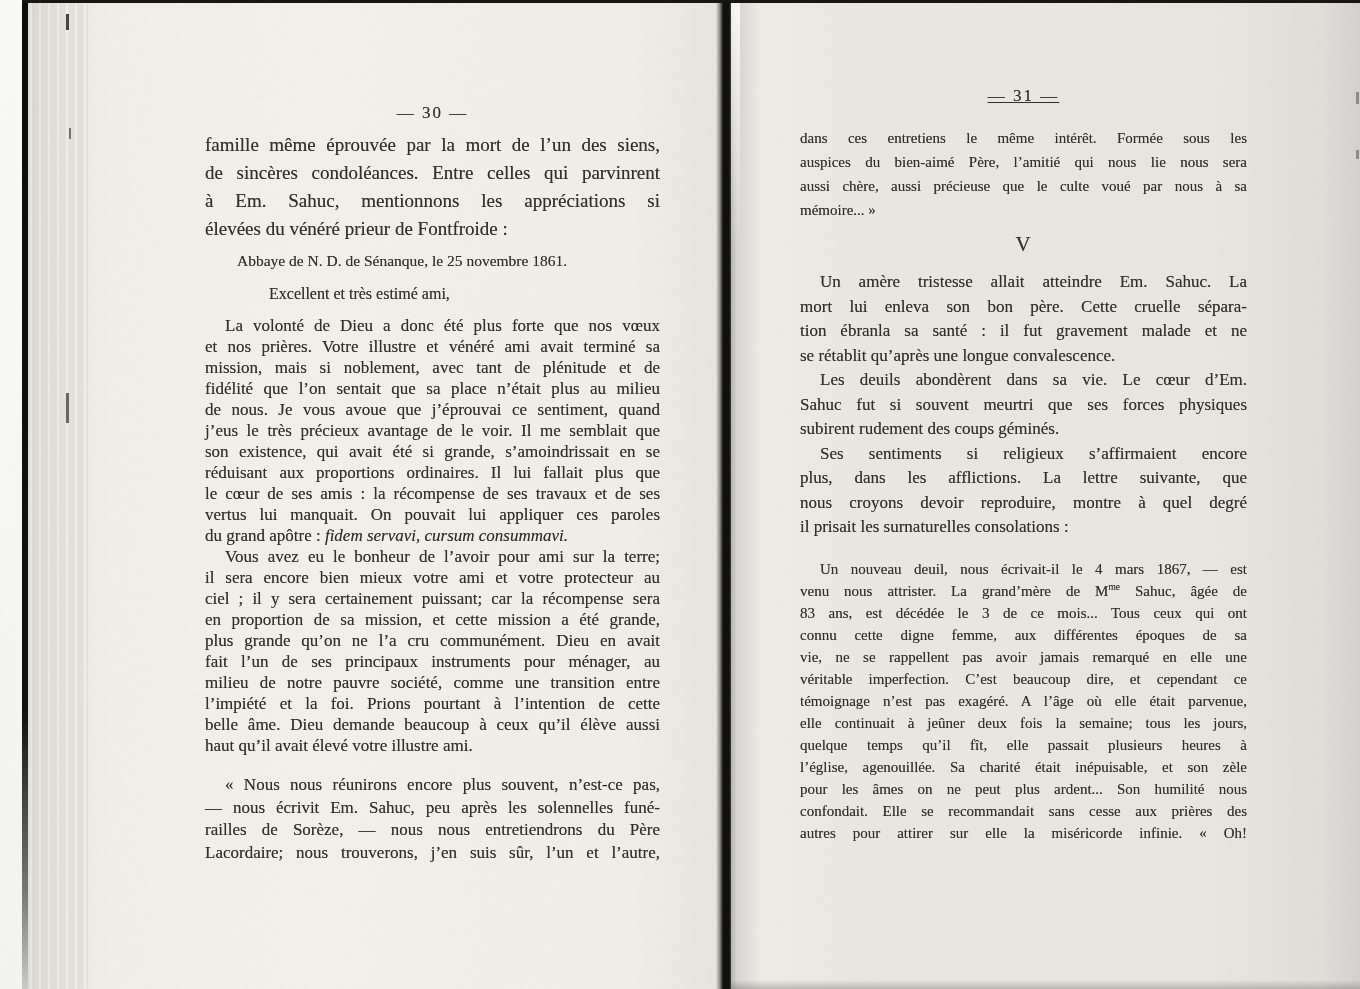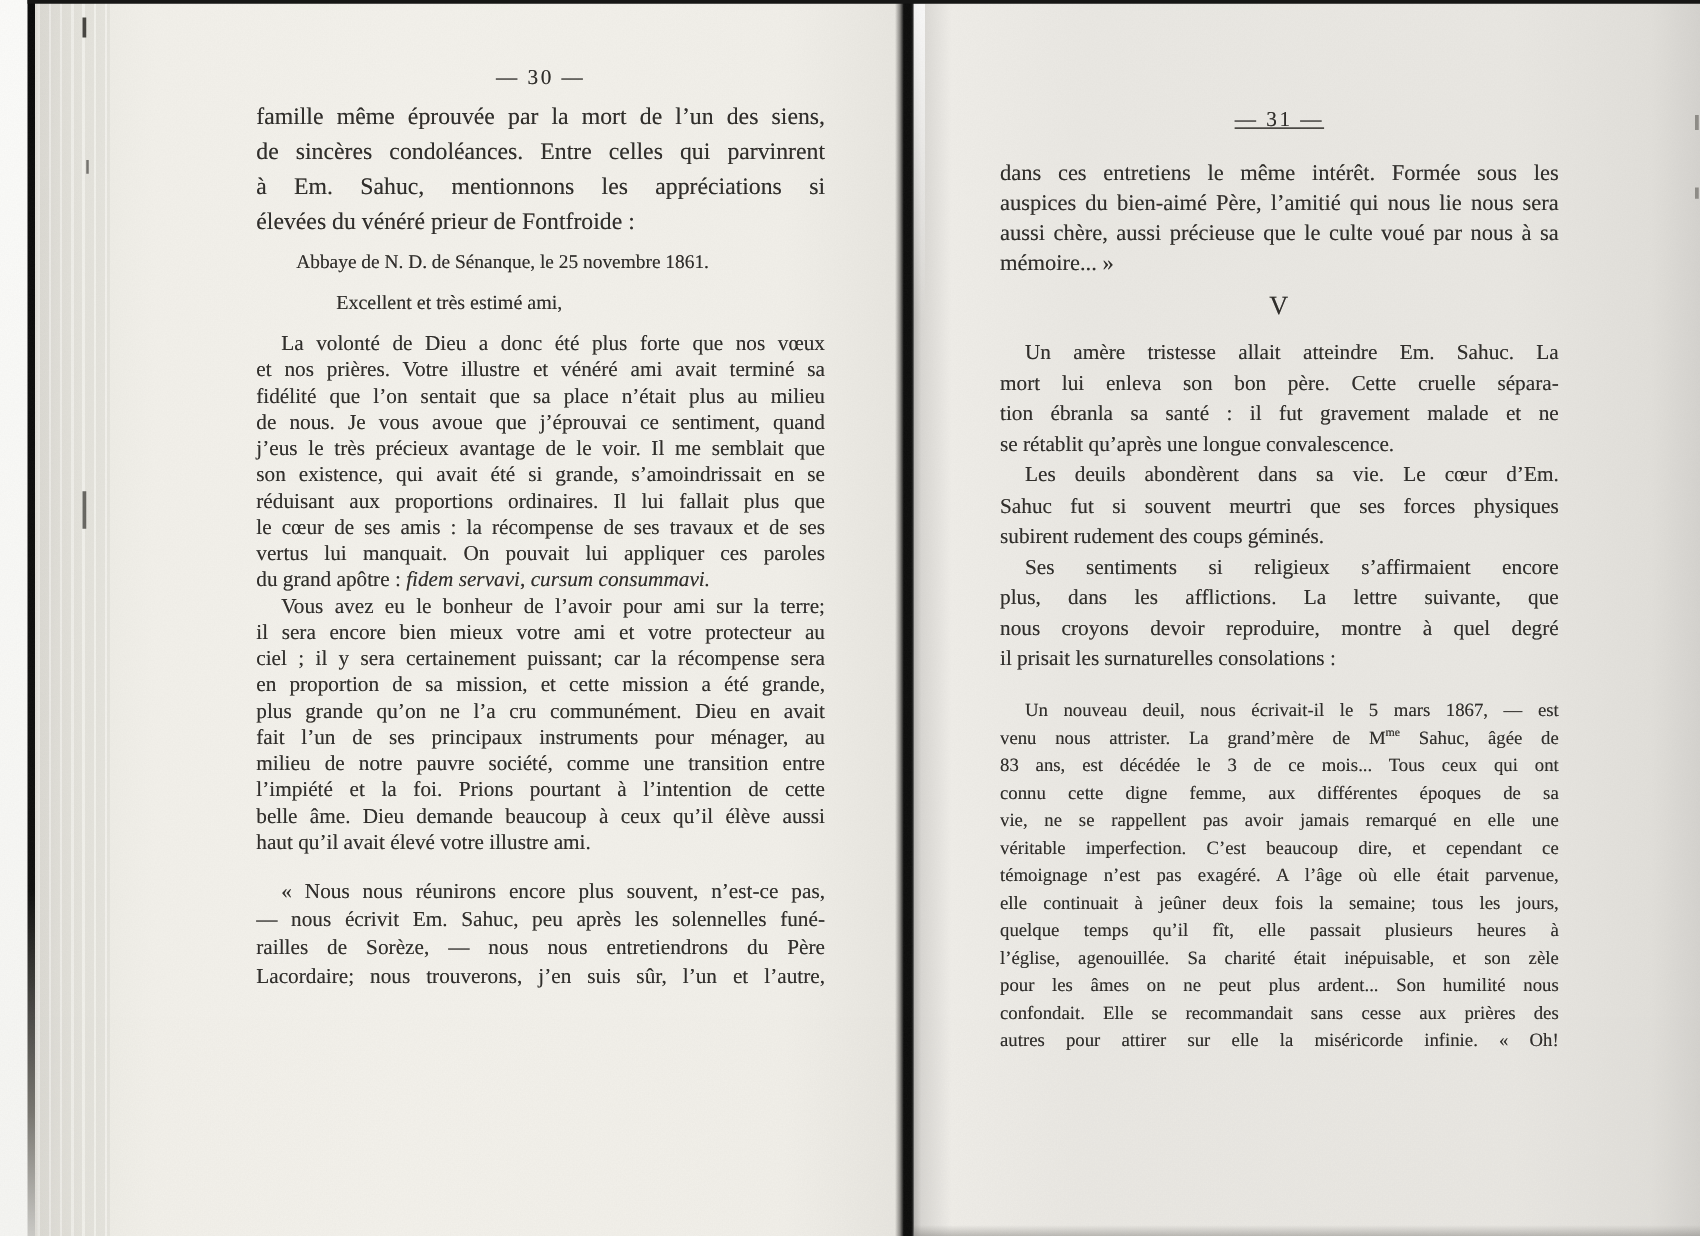--- a/index.html
+++ b/index.html
@@ -39,35 +39,35 @@
   .rmark.m1 { left:1356px; top:92px;  width:3px; height:12px; }
   .rmark.m2 { left:1356px; top:150px; width:3px; height:9px; }
 
   
   .col { position:absolute; top:0; z-index:4;
          text-shadow:0 0 .4px rgba(46,44,41,.55); }
   .col-left  { left:205px; width:455px; }
   .col-right { left:800px; width:447px; }
 
   .pageno { text-align:center; font-size:17px; letter-spacing:2px; line-height:20px; }
-  .col-left  .pageno { margin-top:52px; }
+  .col-left  .pageno { margin-top:103px; }
   .col-right .pageno { margin-top:86px;text-decoration:underline; }
 
   .line { text-align:justify; text-align-last:justify; }
   .line.end { text-align-last:left; }
   .line.ind { text-indent:20px; }
 
   .intro   { margin-top:8px;  font-size:19px; line-height:28px; }
   .dateline{ margin-top:8px;  font-size:15.5px; line-height:20px; padding-left:32px; }
   .salut   { margin-top:12px; font-size:16px; line-height:22px; padding-left:64px; }
   .letterA { margin-top:10px; font-size:17px; line-height:21px; }
   .letterB { font-size:17px; line-height:21px; }
   .closing { margin-top:18px; font-size:17px;   line-height:22.5px; }
 
-  .letterEnd { margin-top:20px; font-size:18px; line-height:24px; }
+  .letterEnd { margin-top:20px; font-size:15px; line-height:24px; }
   .chap      { margin-top:8px; text-align:center; font-size:21px; line-height:28px; letter-spacing:1px; }
   .mainP     { font-size:17px; line-height:24.5px; }
   .mainP.first { margin-top:12px; }
   .letter2   { margin-top:18px; font-size:15px; line-height:22px; }
 
   .it  { font-style:italic; }
   .suptxt { font-size:9.5px; vertical-align:super; line-height:0; }
 
   .grain { position:absolute; left:0; top:0; width:1360px; height:989px; z-index:5;
            opacity:.06; pointer-events:none; }
@@ -100,20 +100,21 @@
     <div class="line end">élevées du vénéré prieur de Fontfroide :</div>
   </div>
 
   <div class="dateline">Abbaye de N. D. de Sénanque, le 25 novembre 1861.</div>
 
   <div class="salut">Excellent et très estimé ami,</div>
 
   <div class="letterA">
     <div class="line ind">La volonté de Dieu a donc été plus forte que nos vœux</div>
     <div class="line">et nos prières. Votre illustre et vénéré ami avait terminé sa</div>
+    <div class="line">mission, mais si noblement, avec tant de plénitude et de</div>
     <div class="line">fidélité que l’on sentait que sa place n’était plus au milieu</div>
     <div class="line">de nous. Je vous avoue que j’éprouvai ce sentiment, quand</div>
     <div class="line">j’eus le très précieux avantage de le voir. Il me semblait que</div>
     <div class="line">son existence, qui avait été si grande, s’amoindrissait en se</div>
     <div class="line">réduisant aux proportions ordinaires. Il lui fallait plus que</div>
     <div class="line">le cœur de ses amis : la récompense de ses travaux et de ses</div>
     <div class="line">vertus lui manquait. On pouvait lui appliquer ces paroles</div>
     <div class="line end"><span>du grand apôtre : </span><span class="it">fidem servavi, cursum consummavi.</span></div>
   </div>
 
@@ -164,21 +165,21 @@
   </div>
 
   <div class="mainP">
     <div class="line ind">Ses sentiments si religieux s’affirmaient encore</div>
     <div class="line">plus, dans les afflictions. La lettre suivante, que</div>
     <div class="line">nous croyons devoir reproduire, montre à quel degré</div>
     <div class="line end">il prisait les surnaturelles consolations :</div>
   </div>
 
   <div class="letter2">
-    <div class="line ind">Un nouveau deuil, nous écrivait-il le 5 mars 1867, — est</div>
+    <div class="line ind">Un nouveau deuil, nous écrivait-il le 4 mars 1867, — est</div>
     <div class="line"><span>venu nous attrister. La grand’mère de M</span><span class="suptxt">me</span><span> Sahuc, âgée de</span></div>
     <div class="line">83 ans, est décédée le 3 de ce mois... Tous ceux qui ont</div>
     <div class="line">connu cette digne femme, aux différentes époques de sa</div>
     <div class="line">vie, ne se rappellent pas avoir jamais remarqué en elle une</div>
     <div class="line">véritable imperfection. C’est beaucoup dire, et cependant ce</div>
     <div class="line">témoignage n’est pas exagéré. A l’âge où elle était parvenue,</div>
     <div class="line">elle continuait à jeûner deux fois la semaine; tous les jours,</div>
     <div class="line">quelque temps qu’il fît, elle passait plusieurs heures à</div>
     <div class="line">l’église, agenouillée. Sa charité était inépuisable, et son zèle</div>
     <div class="line">pour les âmes on ne peut plus ardent... Son humilité nous</div>

